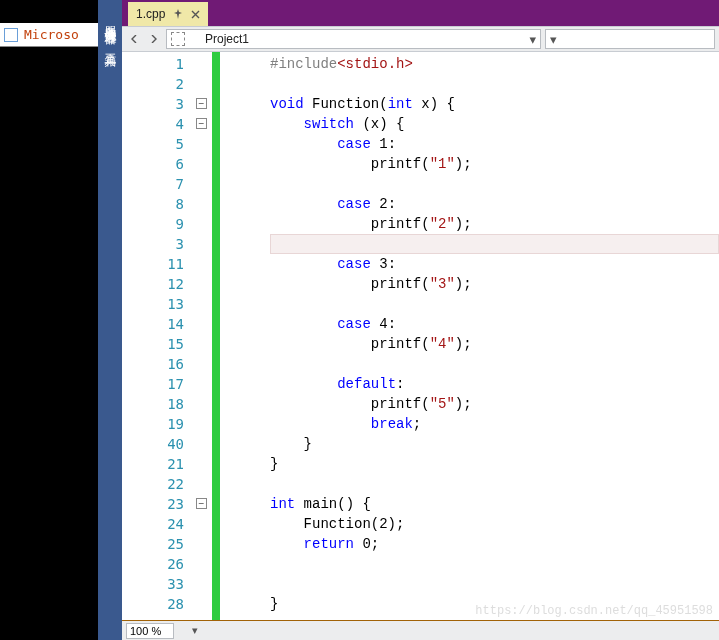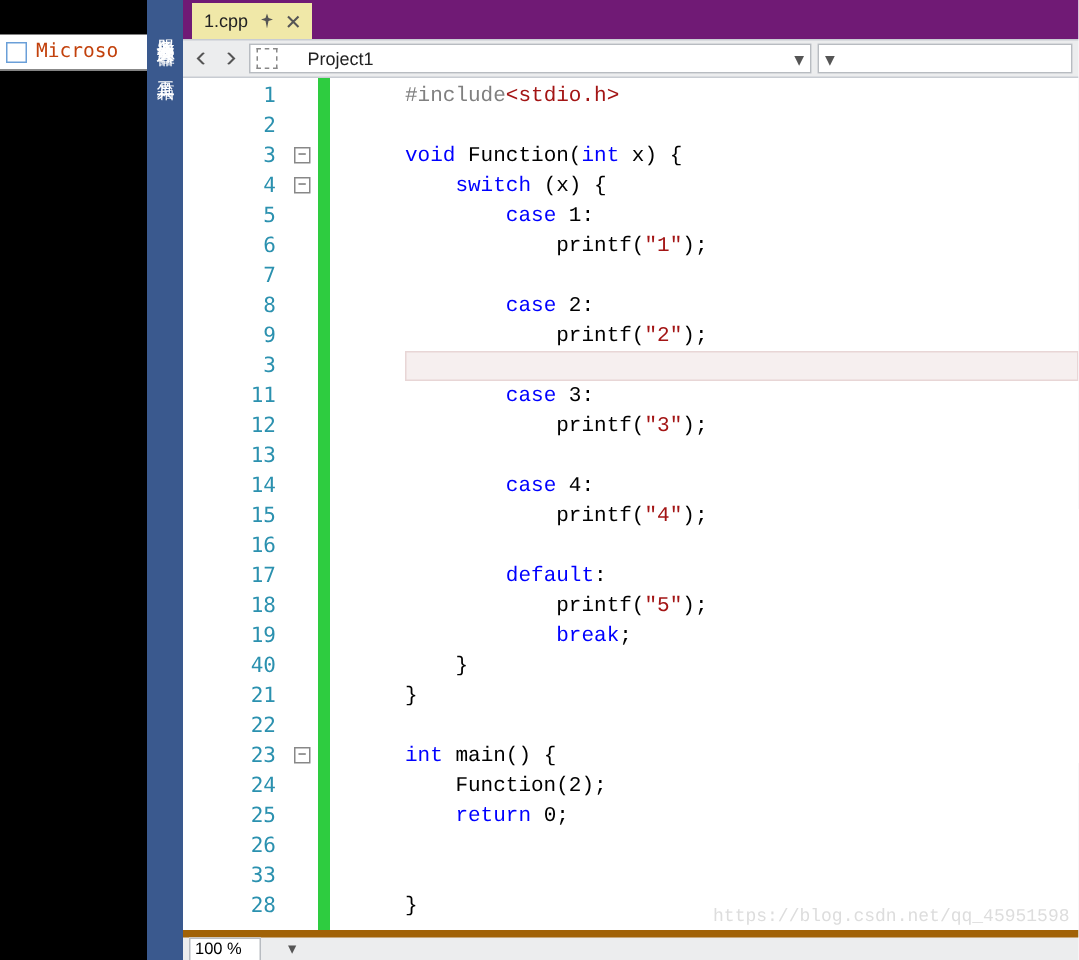--- a/index.html
+++ b/index.html
@@ -94,21 +94,21 @@
   font-size: 14px; line-height: 20px; padding: 2px 0 12px 10px;
   white-space: pre; color: #000; position: relative; min-width: 0; margin-left: 40px;
 }
 .code .line { height: 20px; }
 .code .hl-line { background: #f6efef; box-shadow: inset 0 0 0 1px #e8d6d6; }
 .kw { color: #0000ff; }
 .str { color: #a31515; }
 .inc-path { color: #a31515; }
 .pp { color: #808080; }
 .zoom-bar {
-  height: 20px; border-top: 5px solid #a16207; background: #ecedee;
+  height: 20px; border-top: 1px solid #a16207; background: #ecedee;
   display: flex; align-items: center; gap: 18px; padding: 0 4px; font-size: 11px;
 }
 .zoom-input {
   width: 48px; height: 16px; background: #fff; border: 1px solid #b8bcc1;
   font-size: 11px; padding: 0 3px; display: flex; align-items: center;
 }
 .watermark {
   position: absolute; right: 6px; bottom: 22px;
   color: #ddd; font-size: 12px; pointer-events: none; font-family: Liberation Mono, monospace;
 }

